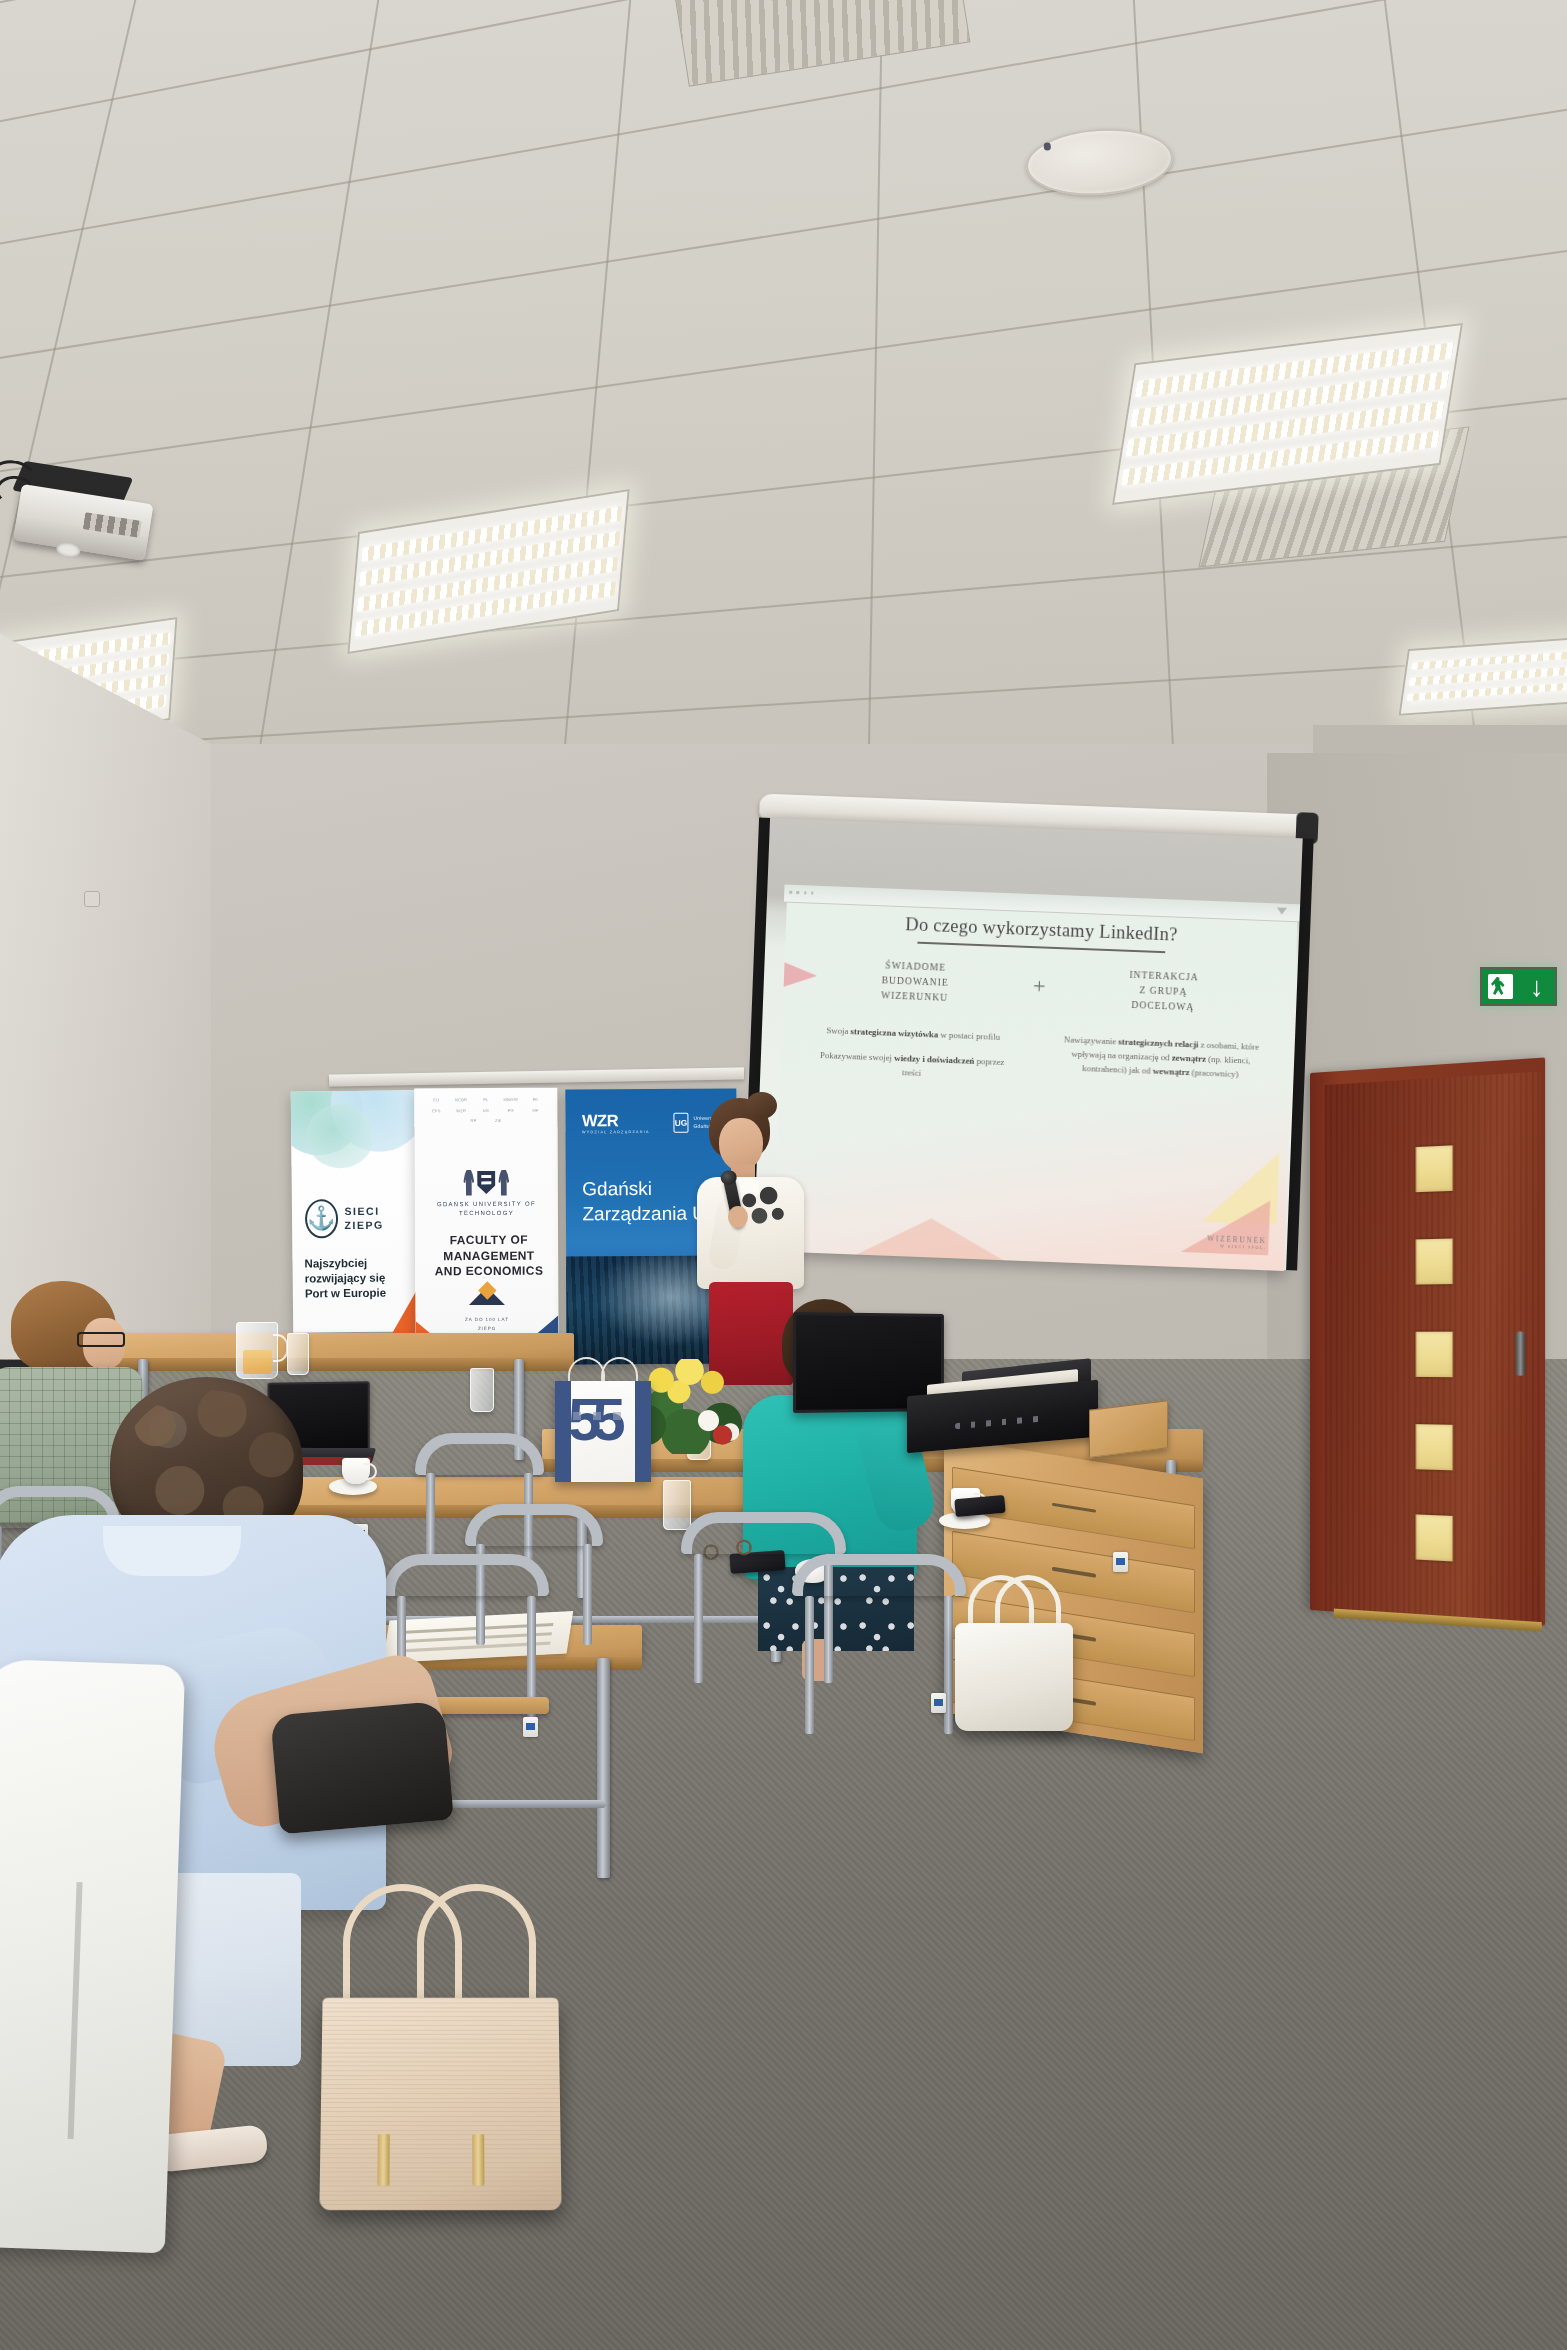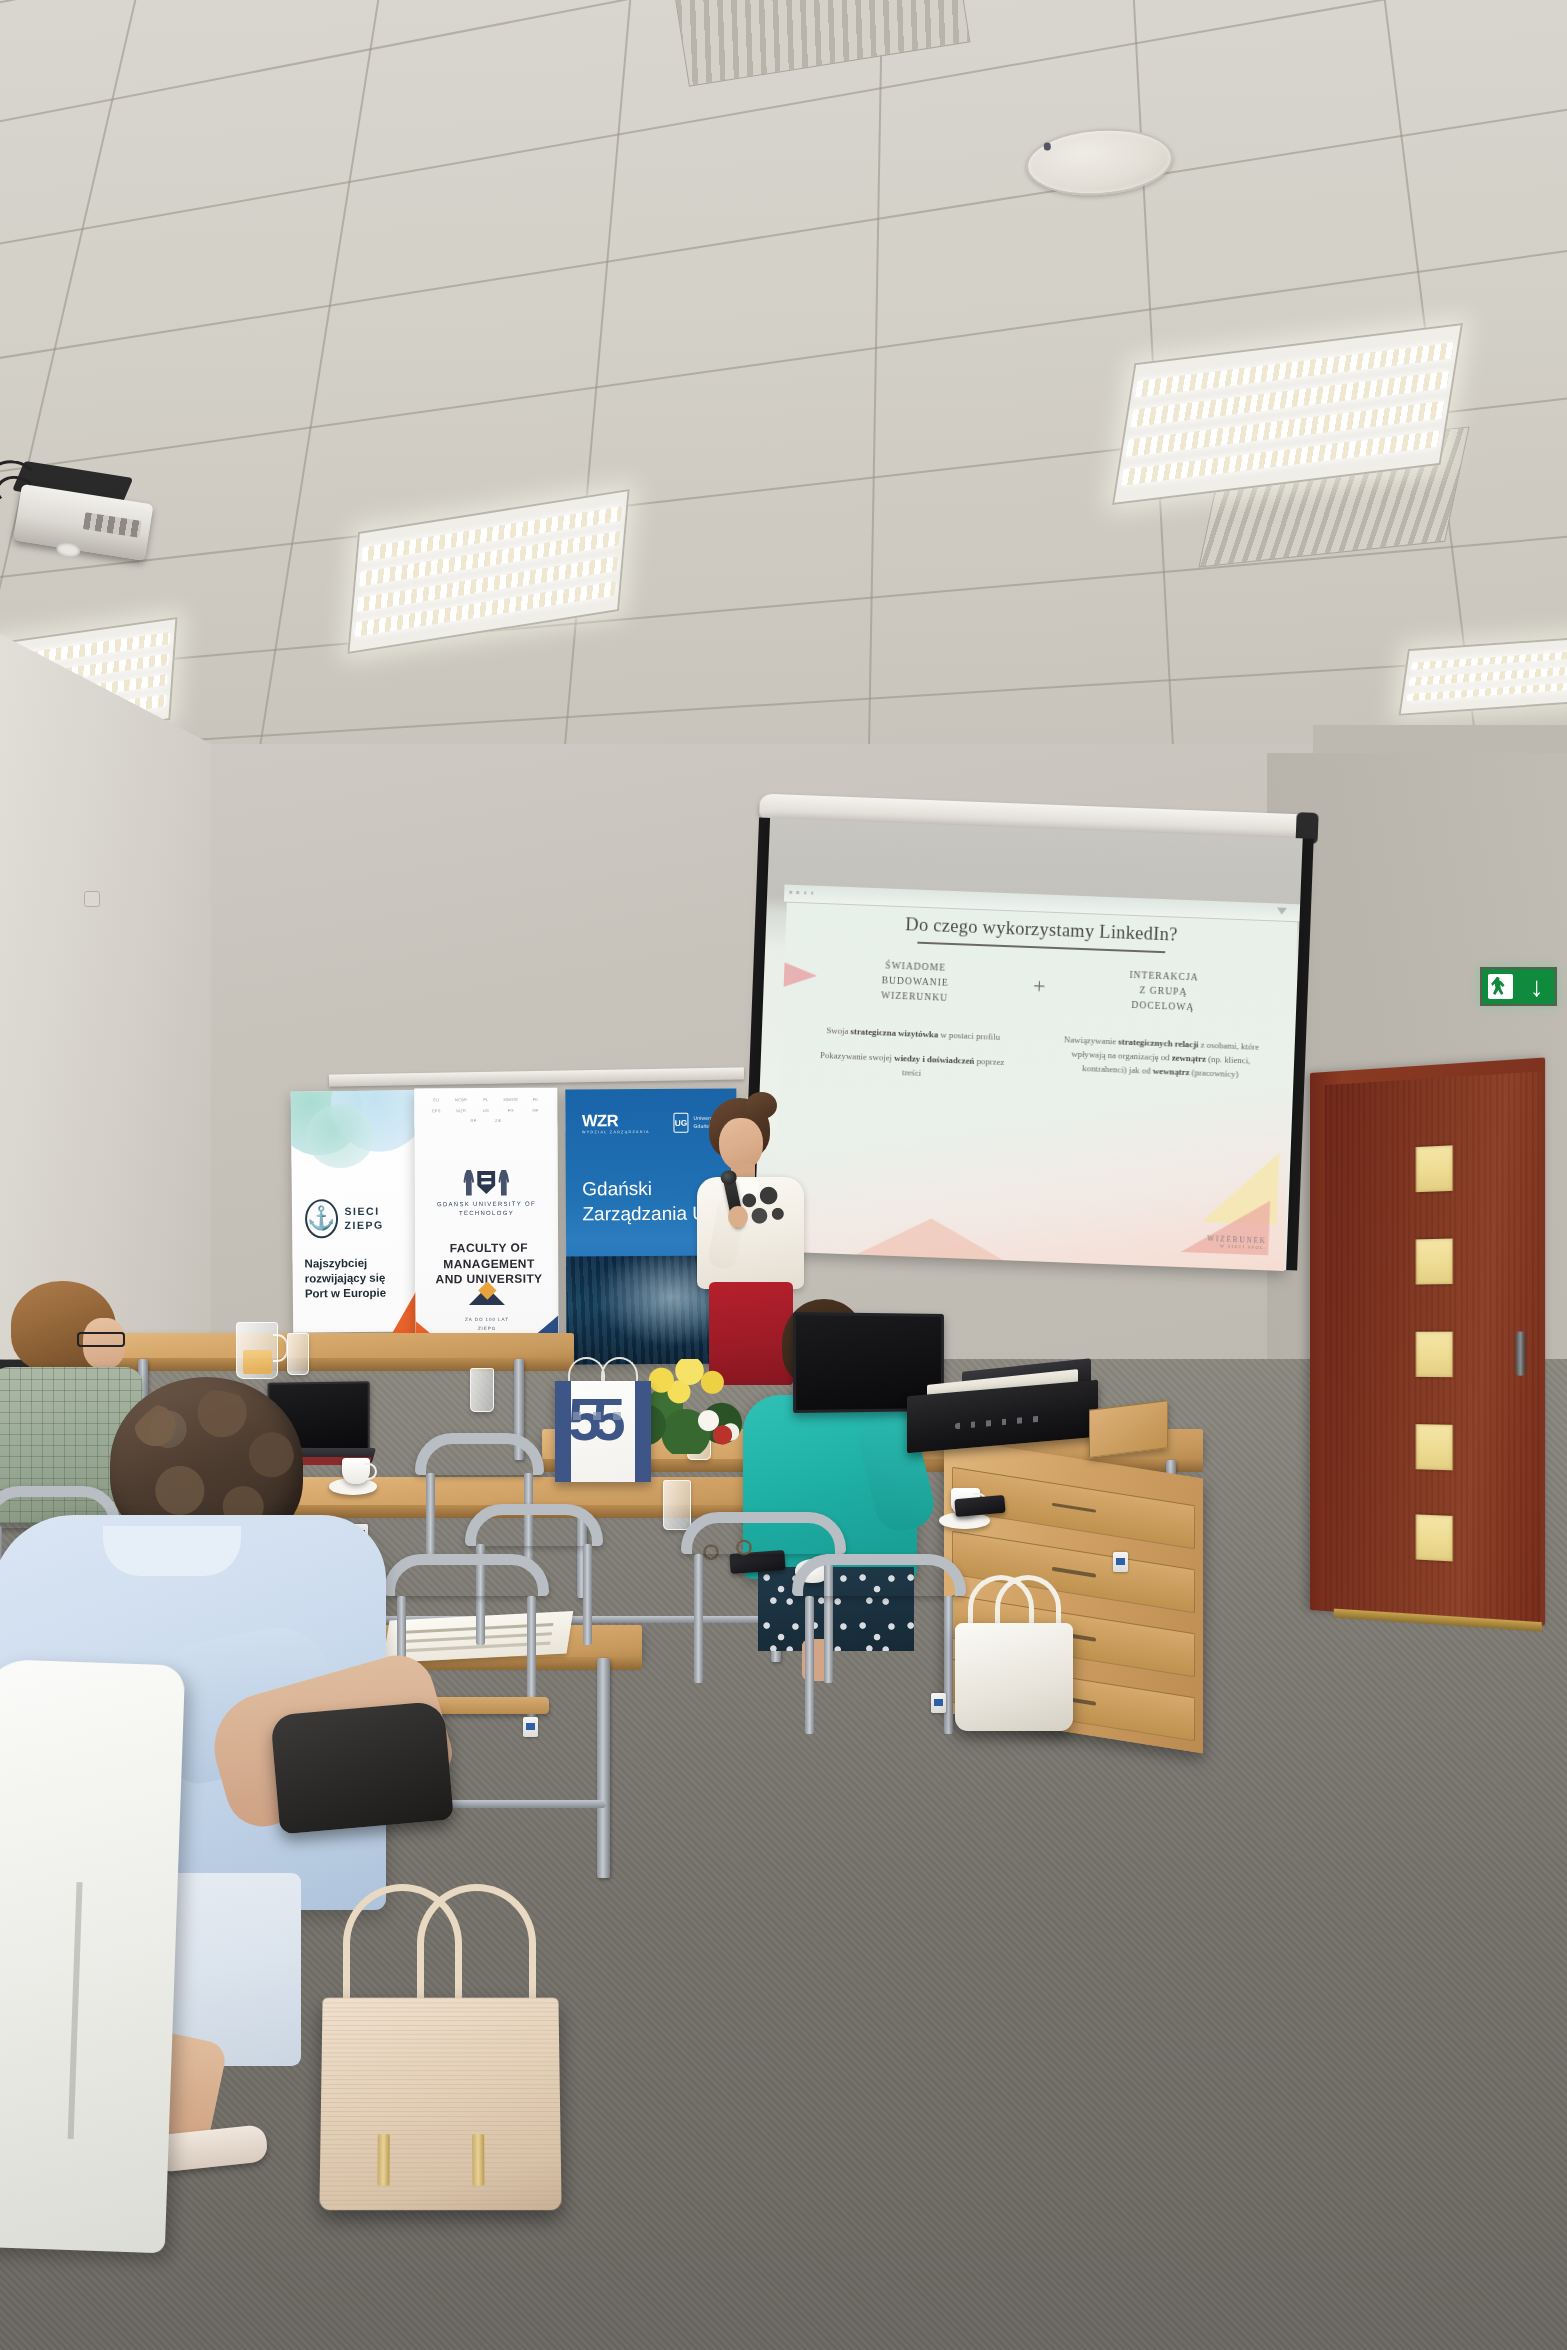--- a/index.html
+++ b/index.html
@@ -333,21 +333,21 @@
   .crest-shield::after{
     content:"";position:absolute;left:4.6px;top:3.7px;width:9.2px;height:3.7px;
     background:#fff;box-shadow:0 6.4px 0 #fff;
   }
   #gut-univ{
     position:absolute; left:0; right:0; top:112px; text-align:center;
     font-size:6px; color:#33415c; letter-spacing:1.3px; line-height:1.5;
   }
   #gut-faculty{
     position:absolute; left:10px; right:5.5px; top:145px; text-align:center;
-    font-size:12px; font-weight:bold; color:#2a2a33; letter-spacing:0.4px; line-height:1.3;margin-top:8px;
+    font-size:12px; font-weight:bold; color:#2a2a33; letter-spacing:0.4px; line-height:1.3;
   }
   #gut-mark{
     position:absolute; left:50%; top:197px; transform:translateX(-50%);
     width:37px; height:20px;
   }
   #gut-mark::before{
     content:""; position:absolute; left:0; bottom:0; width:0;height:0;
     border-left:18.4px solid transparent;border-right:18.4px solid transparent;
     border-bottom:18.4px solid #2b3750;
   }
@@ -1120,21 +1120,21 @@
       <span>ZiE</span>
     </div>
     <div id="gut-crest">
       <div class="crest-fig"></div>
       <div class="crest-shield"></div>
       <div class="crest-fig"></div>
     </div>
     <div id="gut-univ">GDAŃSK UNIVERSITY OF TECHNOLOGY</div>
     <div id="gut-faculty">
       <div>FACULTY OF MANAGEMENT</div>
-      <div>AND UNIVERSITY</div>
+      <div>AND ECONOMICS</div>
     </div>
     <div id="gut-mark"></div>
     <div id="gut-foot">
       <div>ZA DO 100 LAT</div>
       <div>ZIEPG</div>
     </div>
     <div id="gut-wedge-l"></div>
     <div id="gut-wedge-r"></div>
   </div>
 

